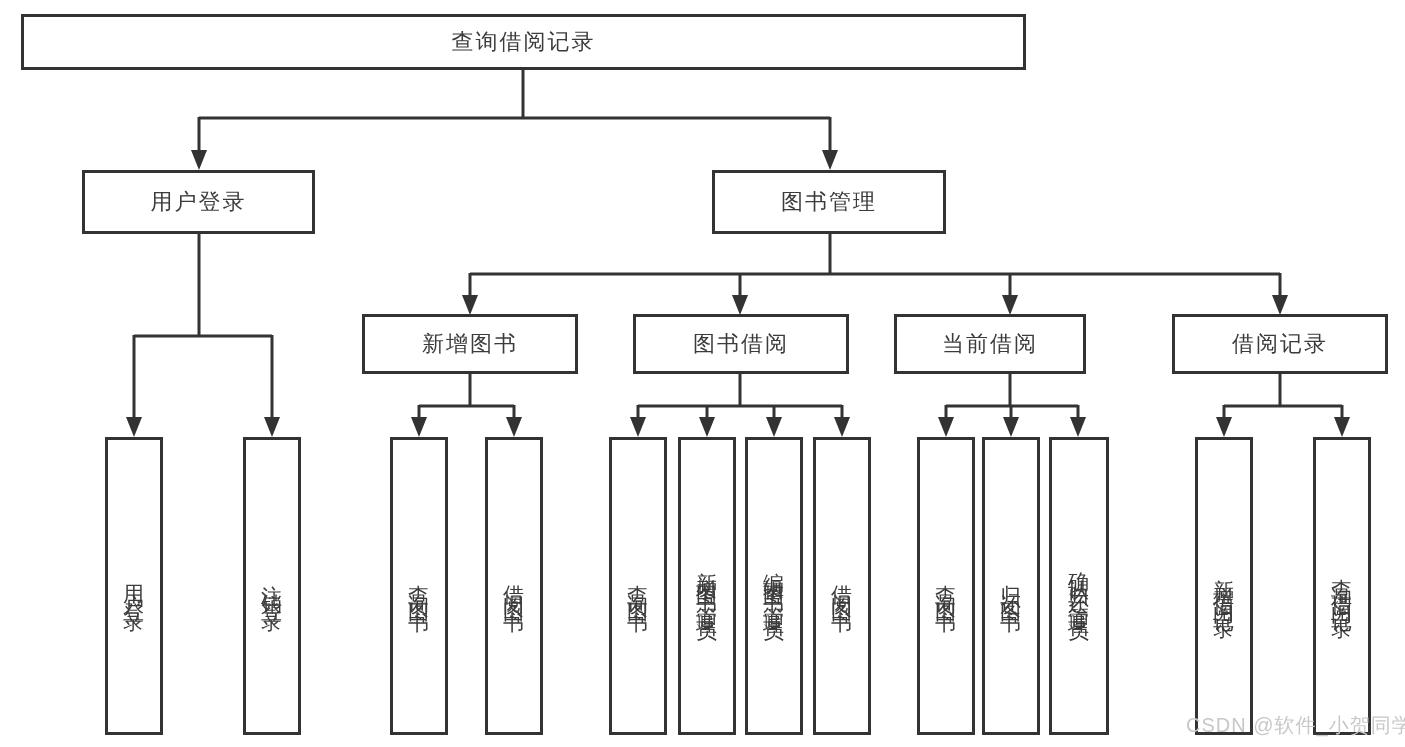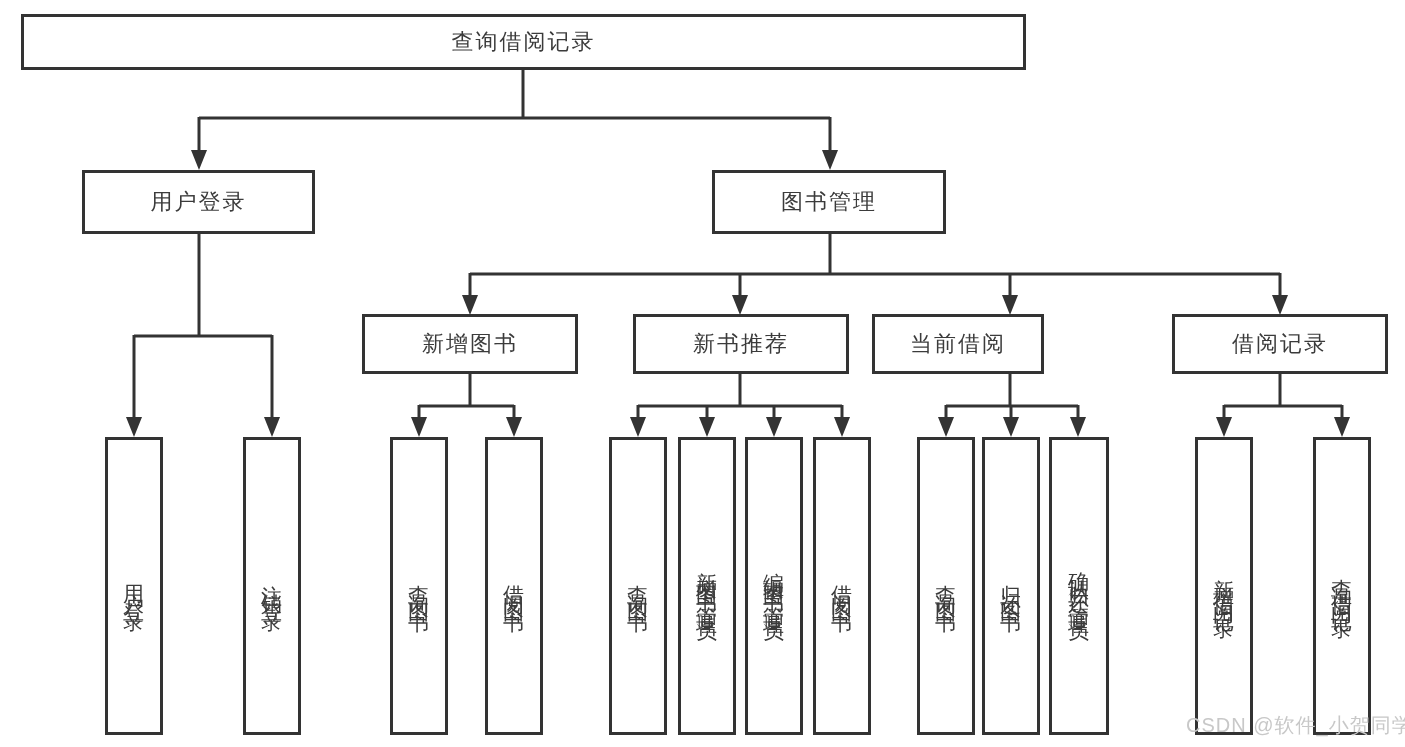--- a/index.html
+++ b/index.html
@@ -75,21 +75,21 @@
     letter-spacing: 1px;
     white-space: nowrap;
     z-index: 5;
   }
   
   #root-box   { left: 21px;  top: 14px;  width: 1005px; height: 56px; }
   #l1-login   { left: 82px;  top: 170px; width: 233px;  height: 64px; }
   #l1-manage  { left: 712px; top: 170px; width: 234px;  height: 64px; justify-content: center; }
   #l2-recommend { left: 362px;  top: 314px; width: 216px; height: 60px; }
   #l2-borrow    { left: 633px;  top: 314px; width: 216px; height: 60px; }
-  #l2-current   { left: 872px;  top: 314px; width: 172px; height: 60px; font-family: Liberation Mono, monospace; }
+  #l2-current   { left: 894px;  top: 314px; width: 192px; height: 60px; font-family: Liberation Mono, monospace; }
   #l2-record    { left: 1172px; top: 314px; width: 216px; height: 60px; }
   #leaf-login-1  { left: 105px;  }
   #leaf-login-2  { left: 243px;  }
   #leaf-rec-1    { left: 390px;  }
   #leaf-rec-2    { left: 485px;  }
   #leaf-bor-1    { left: 609px;  }
   #leaf-bor-2    { left: 678px;  }
   #leaf-bor-3    { left: 745px;  }
   #leaf-bor-4    { left: 813px;  }
   #leaf-cur-1    { left: 917px;  }
@@ -177,21 +177,21 @@
     <span class="hlabel">用户登录</span>
   </div>
   <div class="node" id="l1-manage">
     <span class="hlabel">图书管理</span>
   </div>
 
   <div class="node" id="l2-recommend">
     <span class="hlabel">新增图书</span>
   </div>
   <div class="node" id="l2-borrow">
-    <span class="hlabel">新书推荐</span>
+    <span class="hlabel">图书借阅</span>
   </div>
   <div class="node" id="l2-current">
     <span class="hlabel">当前借阅</span>
   </div>
   <div class="node" id="l2-record">
     <span class="hlabel">借阅记录</span>
   </div>
 
   <div class="leaf" id="leaf-login-1">
     <span class="vlabel">用户登录</span>

